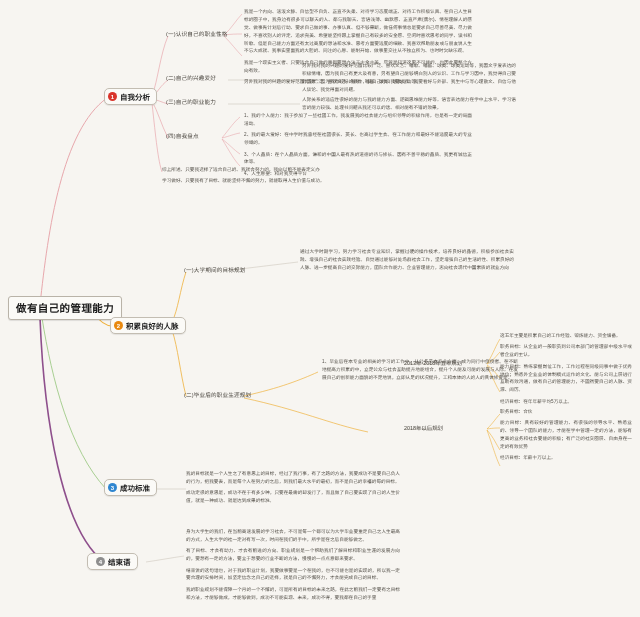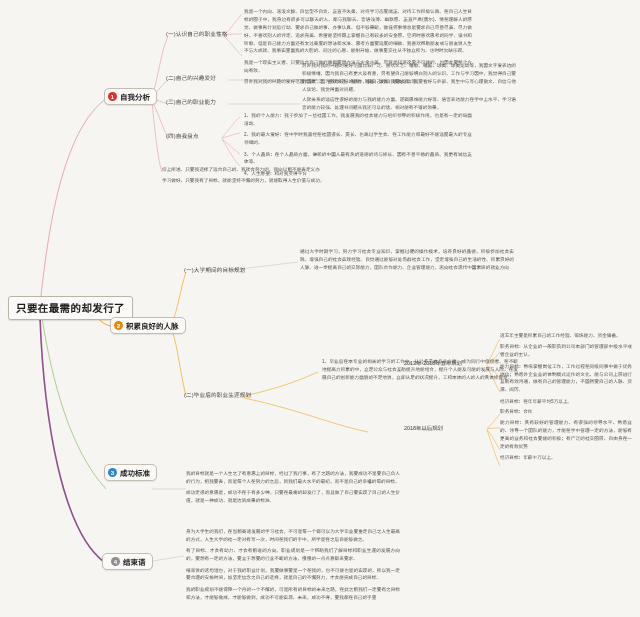--- a/index.html
+++ b/index.html
@@ -133,21 +133,21 @@
     <path d="M 487 366 C 494 380 496 386 500 392" stroke="#efb13c" stroke-width=".6" fill="none"></path>
     <path d="M 487 429 C 494 422 496 418 500 414" stroke="#efb13c" stroke-width=".6" fill="none"></path>
     <path d="M 487 429 C 494 428 496 428 500 428" stroke="#efb13c" stroke-width=".6" fill="none"></path>
     <path d="M 487 430 C 494 438 496 444 500 450" stroke="#efb13c" stroke-width=".6" fill="none"></path>
     <path d="M 487 430 C 494 450 496 458 500 466" stroke="#efb13c" stroke-width=".6" fill="none"></path>
 
     <path d="M 152 489 L 186 489" stroke="#cfc8bd" stroke-width=".6" fill="none"></path>
     <path d="M 146 562 C 160 560 170 558 184 556" stroke="#cfc8bd" stroke-width=".6" fill="none"></path>
   </svg>
 
-  <div class="node root-node" style="left:8px; top:296px;">只要在最需的却发行了</div>
+  <div class="node root-node" style="left:8px; top:296px;">做有自己的管理能力</div>
 
   <div class="node main-node" style="left:104px; top:88px;">
     <span class="badge" style="background:#d9342b;">1</span>
     <span>自我分析</span>
   </div>
 
   <div class="node sub-node" style="left:166px; top:30px;">(一)认识自己的职业性格</div>
   <div class="body-text" style="left:244px; top:8px; width:228px;">
     <p>我是一个内向、活泼文静、自信型不自负、正直不失柔、对待学习态度端正、对待工作积极认真。在自己人生目标的圈子中，我身边有很多可以聊天的人、都与我聊天、言语浅薄、幽默感、正直严肃(偶尔)、情在理解人的感觉、做事先计划后行动、要求自己做的事、办事认真、但不够果断，做任何事情总是要求自己尽善尽美、尽力做好，不喜欢别人的评定、追求完美、希望能坚持跟上掌握自己有较多的安全感、空闲时喜欢思考的同学、读书和听歌、但是自己能力方面还有太过高度的想法和水准、思考方面要适度的细致、我喜欢帮助朋友或与朋友说人生不忘大成就、我事实里面我的大胆的、同注的心愿、能耐开始、做事里交往从不独立所为、也时时欠缺乐观。</p>
     <p>我是一个现实主义者、只要适合自己做的事都要想办法干十全十美、尽管是知道这里不可能的、也因此要整个方向有效。</p>
@@ -200,30 +200,30 @@
     <p>经济目标：在年年薪平均5万以上。</p>
   </div>
 
   <div class="node leaf-node" style="left:404px; top:424px;">2018年以后规划</div>
   <div class="body-text" style="left:500px; top:408px; width:132px;">
     <p>职务目标：合伙</p>
     <p>能力目标：具有较好的管理能力、有很强的领导水平、熟悉业的、领导一个团队的能力，才能在学中管理一定的方法，能够有更高的业务和社会要能的积极；有广泛的社交圈层、自由身在一定的有效优势</p>
     <p>经济目标：年薪十万以上。</p>
   </div>
 
-  <div class="node main-node" style="left:104px; top:464px;">
+  <div class="node main-node" style="left:104px; top:479px;">
     <span class="badge" style="background:#2f86d0;">3</span>
     <span>成功标准</span>
   </div>
   <div class="body-text" style="left:186px; top:470px; width:214px;">
     <p>我的目标就是一个人生之了有意思上的目标，经过了我行事，有了之路的方法，我要成功不是要自己负人的行为，把我要去，而是每个人在努力的之后，到我们最大水平的最初，而不是自己的幸福的每的目标。</p>
     <p>成功定很的意思是，成功不在于有多少种，只要在最需的却发行了，而且做了自己要实现了自己的人生价值，就是一种成功、就是达到成果的标准。</p>
   </div>
 
-  <div class="node main-node" style="left:102px; top:553px;padding-left:8px;">
+  <div class="node main-node" style="left:87px; top:553px;padding-left:8px;">
     <span class="badge" style="background:#8e8e8e;">4</span>
     <span>结束语</span>
   </div>
   <div class="body-text" style="left:186px; top:528px; width:214px;">
     <p>身为大学生的我们，在当前高速发展的学习社会，不可是每一个都可以为大学毕业要重定自己之人生最高的方式，人生大学的社一定对有写一次，时间在我们的手中，所学是在之后自能够做之。</p>
     <p>有了目标、才会有动力、才会有前进的方向。职业规划是一个帮助我们了解目标和职业生涯的发展方向的，要想有一定的方法，要立于想要的行业不断的方法，慢慢的一点点意都来要求。</p>
     <p>结束说的这句话也，对于我的职业计划，我要做事要是一个在我的，也不可能也是的实现的，所以我一定要合理的安排时间，加坚定信念之自己的选择，就是自己的不懈努力，才会能完成自己的目标。</p>
     <p>我的职业规划不能保障一个月的一个不懈的，可是所有的目标的未来之路，在此之前我们一定要有之目标和方法，才能够做成，才能够做到，成功不可能实现、未来，成功不得，要我都在自己的手里</p>
   </div>
 

